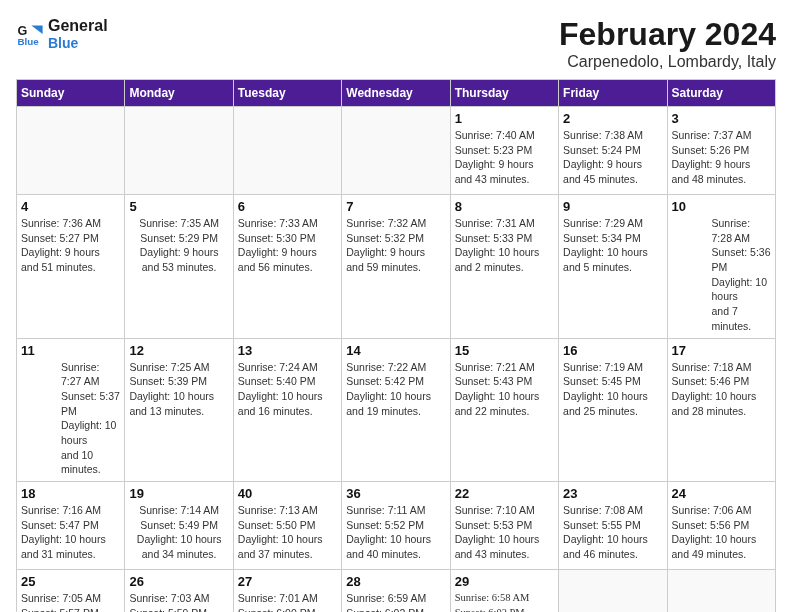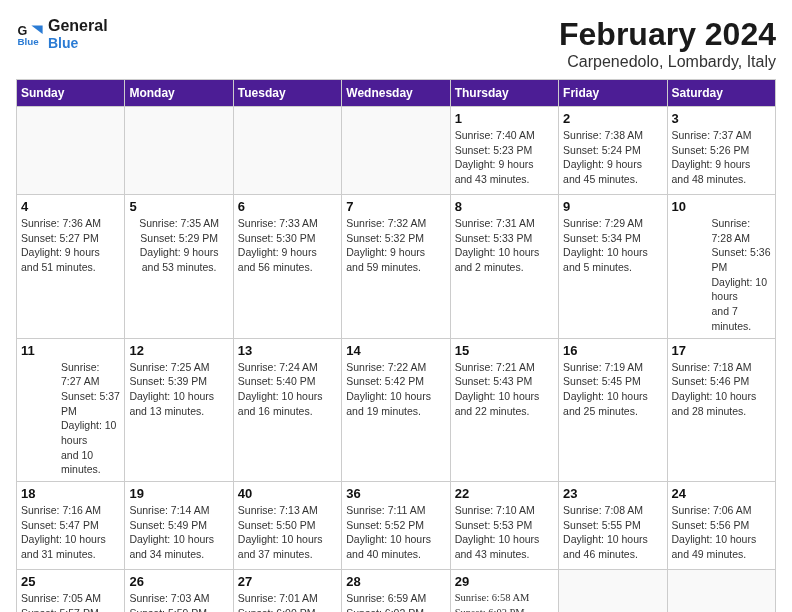--- a/index.html
+++ b/index.html
@@ -240,21 +240,21 @@
       <tr>
         <td>
           <div class="day-number">18</div>
           <div class="day-info" style="white-space: pre-line;">Sunrise: 7:16 AM
 Sunset: 5:47 PM
 Daylight: 10 hours
 and 31 minutes.</div>
         </td>
         <td>
           <div class="day-number">19</div>
-          <div class="day-info" style="white-space: pre-line;">Sunrise: 7:14 AM
+          <div class="day-info" style="white-space: pre-line; text-align: center;">Sunrise: 7:14 AM
 Sunset: 5:49 PM
 Daylight: 10 hours
 and 34 minutes.</div>
         </td>
         <td>
           <div class="day-number">40</div>
           <div class="day-info" style="white-space: pre-line;">Sunrise: 7:13 AM
 Sunset: 5:50 PM
 Daylight: 10 hours
 and 37 minutes.</div>

